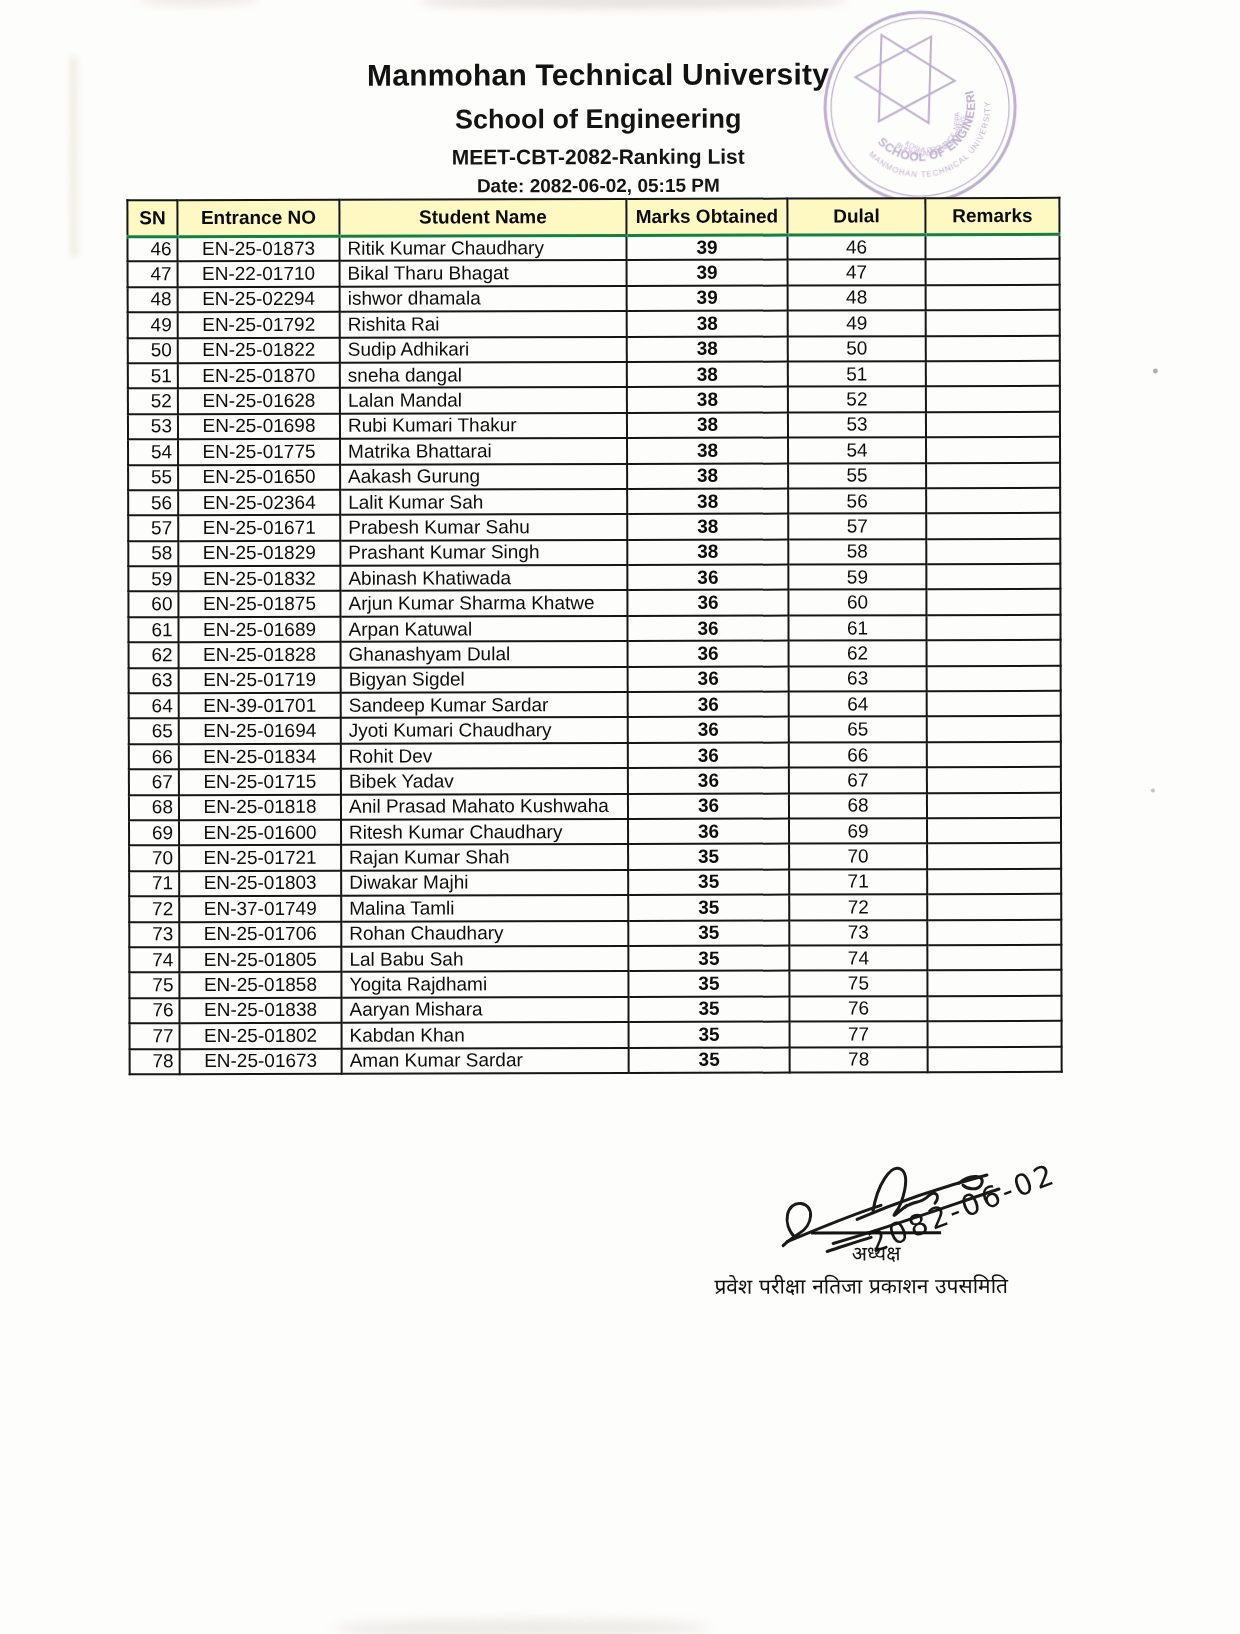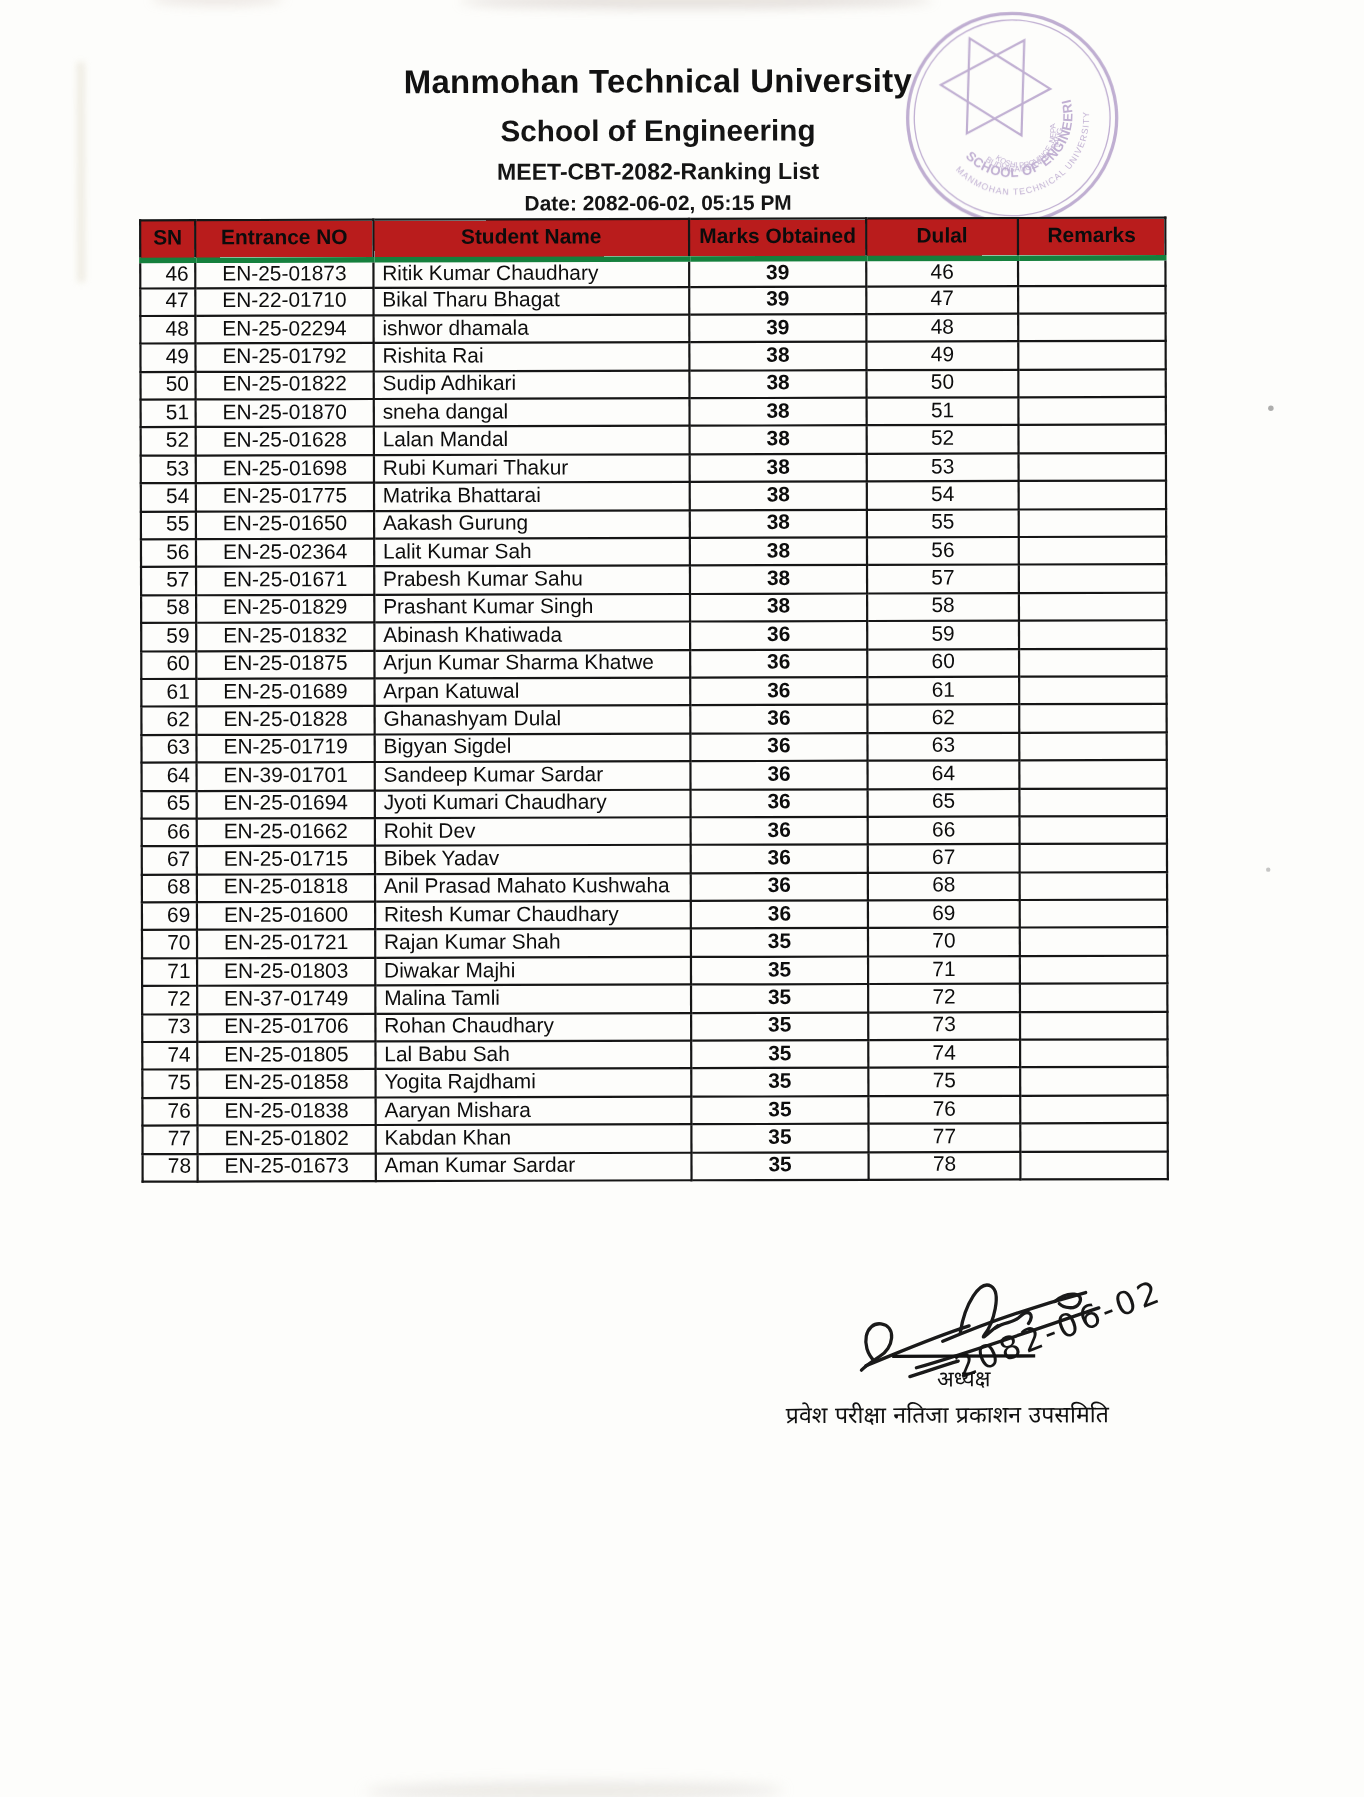--- a/index.html
+++ b/index.html
@@ -30,25 +30,25 @@
     position:absolute; left:128px; top:198px; width:932px;
     border-collapse:collapse; table-layout:fixed;
   }
   table.ranking td, table.ranking th {
     border:2px solid #161616;
     font-size:19px;
     vertical-align:middle;
     overflow:hidden; white-space:nowrap;
   }
   table.ranking th {
-    background:#b91c1c;
+    background:#fef9c3;
     height:36px;
     font-weight:700;
     color:#0c0c0c;
-    border-bottom:5px solid #15803d;
+    border-bottom:3px solid #15803d;
   }
   table.ranking td { height:25.4px; color:#0d0d0d; }
   td.c-sn      { text-align:right; padding-right:5px; }
   td.c-ent     { text-align:center; }
   td.c-name    { text-align:left; padding-left:7px; }
   td.c-marks   { text-align:center;font-weight:bold; }
   td.c-rank    { text-align:center; }
   td.c-remarks { text-align:left; }
 
   
@@ -304,21 +304,21 @@
         <tr>
           <td class="c-sn">65</td>
           <td class="c-ent">EN-25-01694</td>
           <td class="c-name">Jyoti Kumari Chaudhary</td>
           <td class="c-marks">36</td>
           <td class="c-rank">65</td>
           <td class="c-remarks"></td>
         </tr>
         <tr>
           <td class="c-sn">66</td>
-          <td class="c-ent">EN-25-01662</td>
+          <td class="c-ent">EN-25-01834</td>
           <td class="c-name">Rohit Dev</td>
           <td class="c-marks">36</td>
           <td class="c-rank">66</td>
           <td class="c-remarks"></td>
         </tr>
         <tr>
           <td class="c-sn">67</td>
           <td class="c-ent">EN-25-01715</td>
           <td class="c-name">Bibek Yadav</td>
           <td class="c-marks">36</td>

